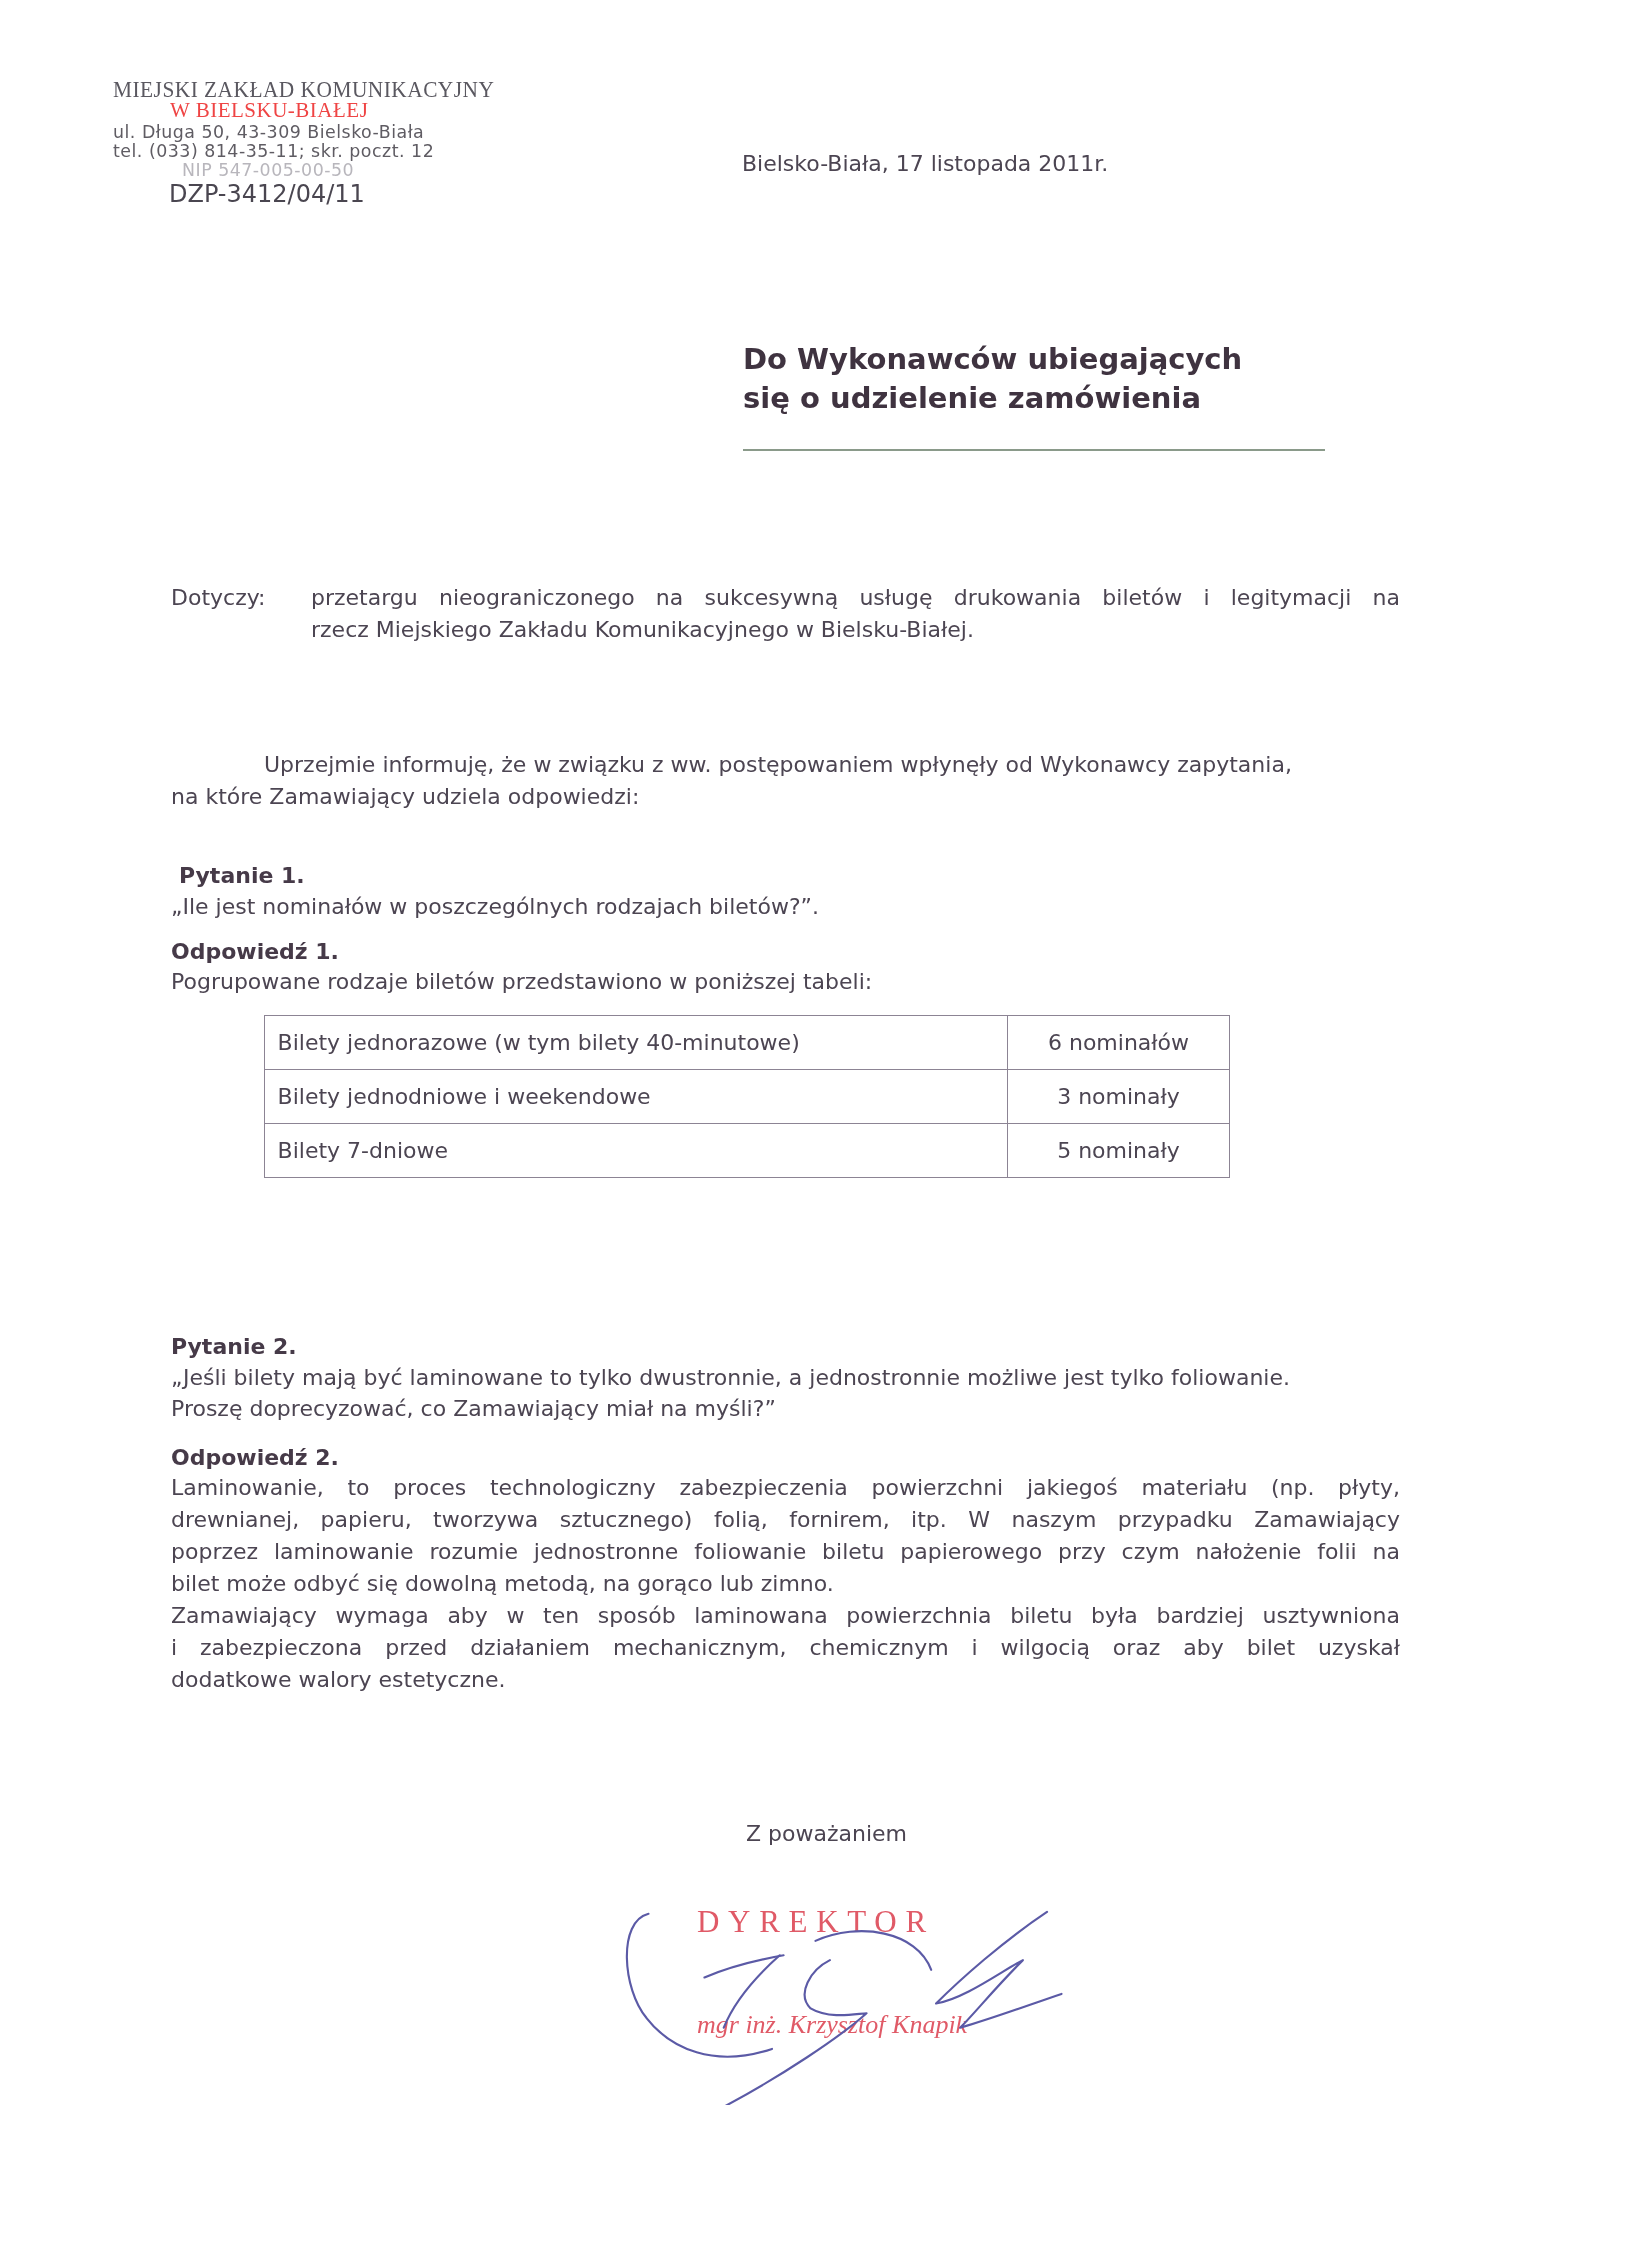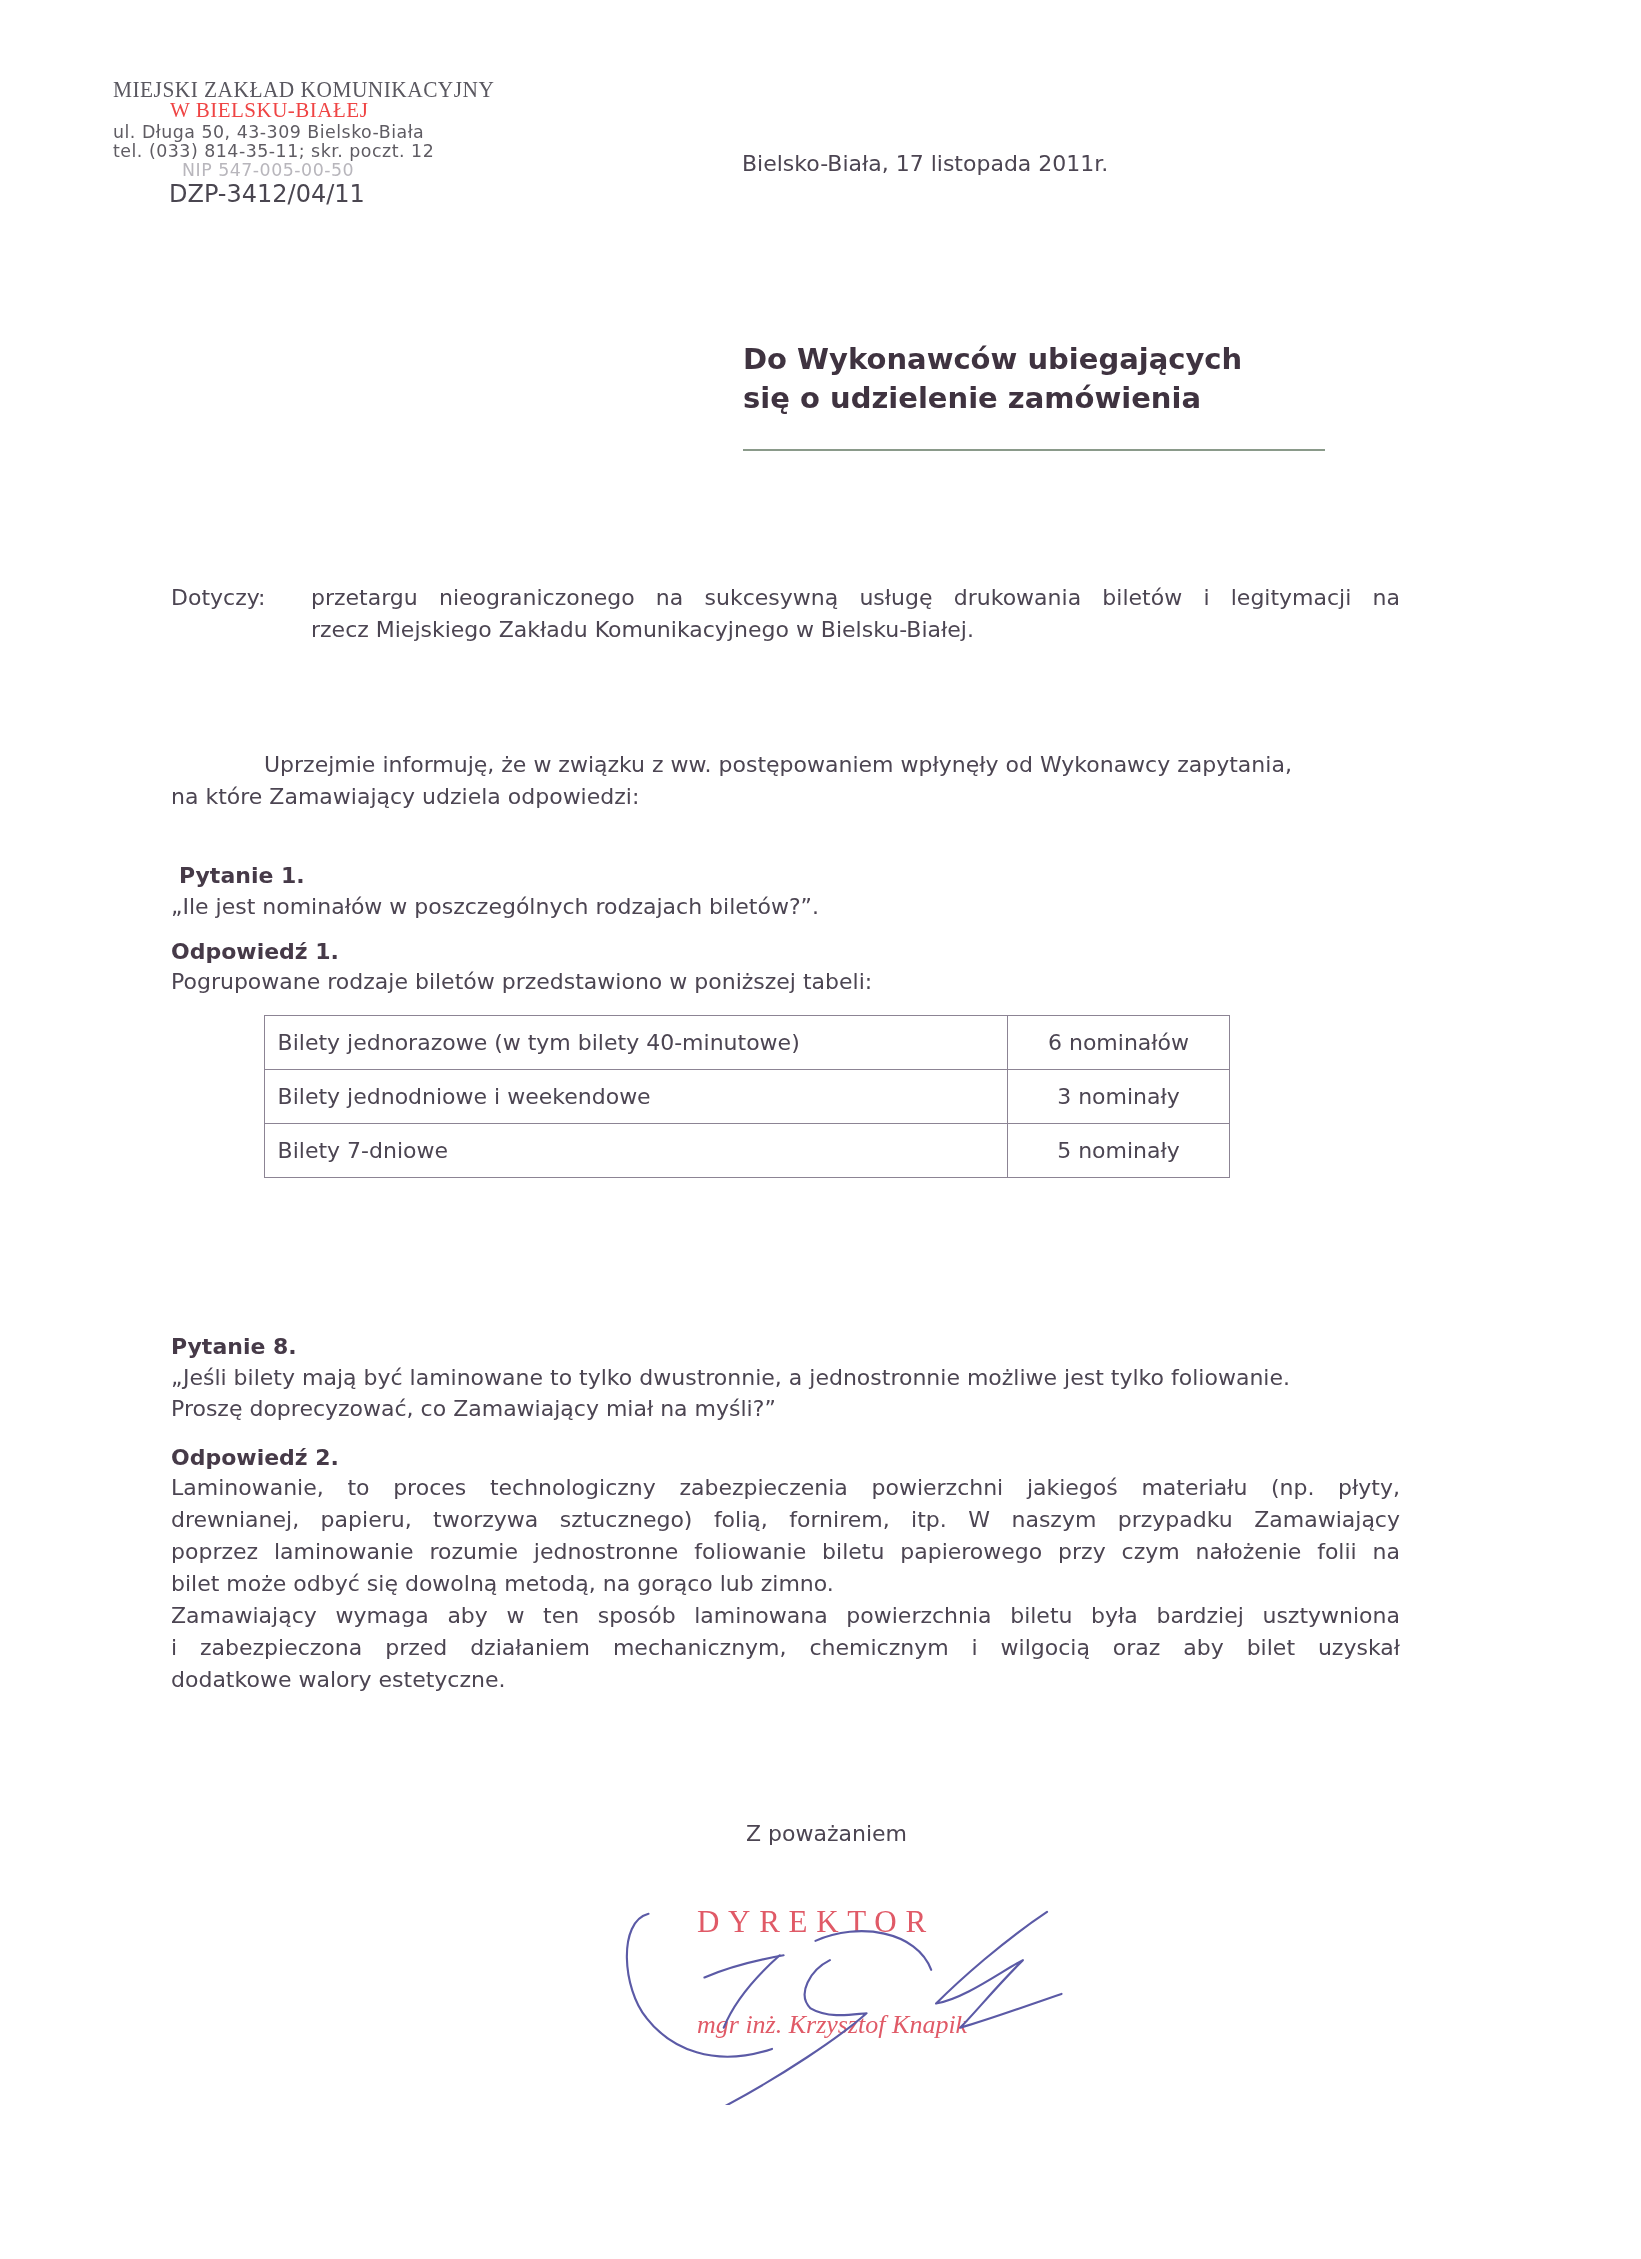--- a/index.html
+++ b/index.html
@@ -66,21 +66,21 @@
     <td>Bilety jednodniowe i weekendowe</td>
     <td class="val">3 nominały</td>
   </tr>
   <tr>
     <td>Bilety 7-dniowe</td>
     <td class="val">5 nominały</td>
   </tr>
 </tbody>
   </table>
 
-<div class="abs txt bold" style="left:171px; top:1331px;">Pytanie 8.</div>
+<div class="abs txt bold" style="left:171px; top:1331px;">Pytanie 2.</div>
 <div class="abs txt" style="left:171px; top:1362px;">„Jeśli bilety mają być laminowane to tylko dwustronnie, a jednostronnie możliwe jest tylko foliowanie.</div>
 <div class="abs txt" style="left:171px; top:1393px;">Proszę doprecyzować, co Zamawiający miał na myśli?”</div>
 
 <div class="abs txt bold" style="left:171px; top:1442px;">Odpowiedź 2.</div>
 <div class="jline txt" style="top:1472px;">Laminowanie, to proces technologiczny zabezpieczenia powierzchni jakiegoś materiału (np. płyty,</div>
 <div class="jline txt" style="top:1504px;">drewnianej, papieru, tworzywa sztucznego) folią, fornirem, itp. W naszym przypadku Zamawiający</div>
 <div class="jline txt" style="top:1536px;">poprzez laminowanie rozumie jednostronne foliowanie biletu papierowego przy czym nałożenie folii na</div>
 <div class="jline txt last" style="top:1568px;">bilet może odbyć się dowolną metodą, na gorąco lub zimno.</div>
 <div class="jline txt" style="top:1600px;">Zamawiający wymaga aby w ten sposób laminowana powierzchnia biletu była bardziej usztywniona</div>
 <div class="jline txt" style="top:1632px;">i zabezpieczona przed działaniem mechanicznym, chemicznym i wilgocią oraz aby bilet uzyskał</div>

